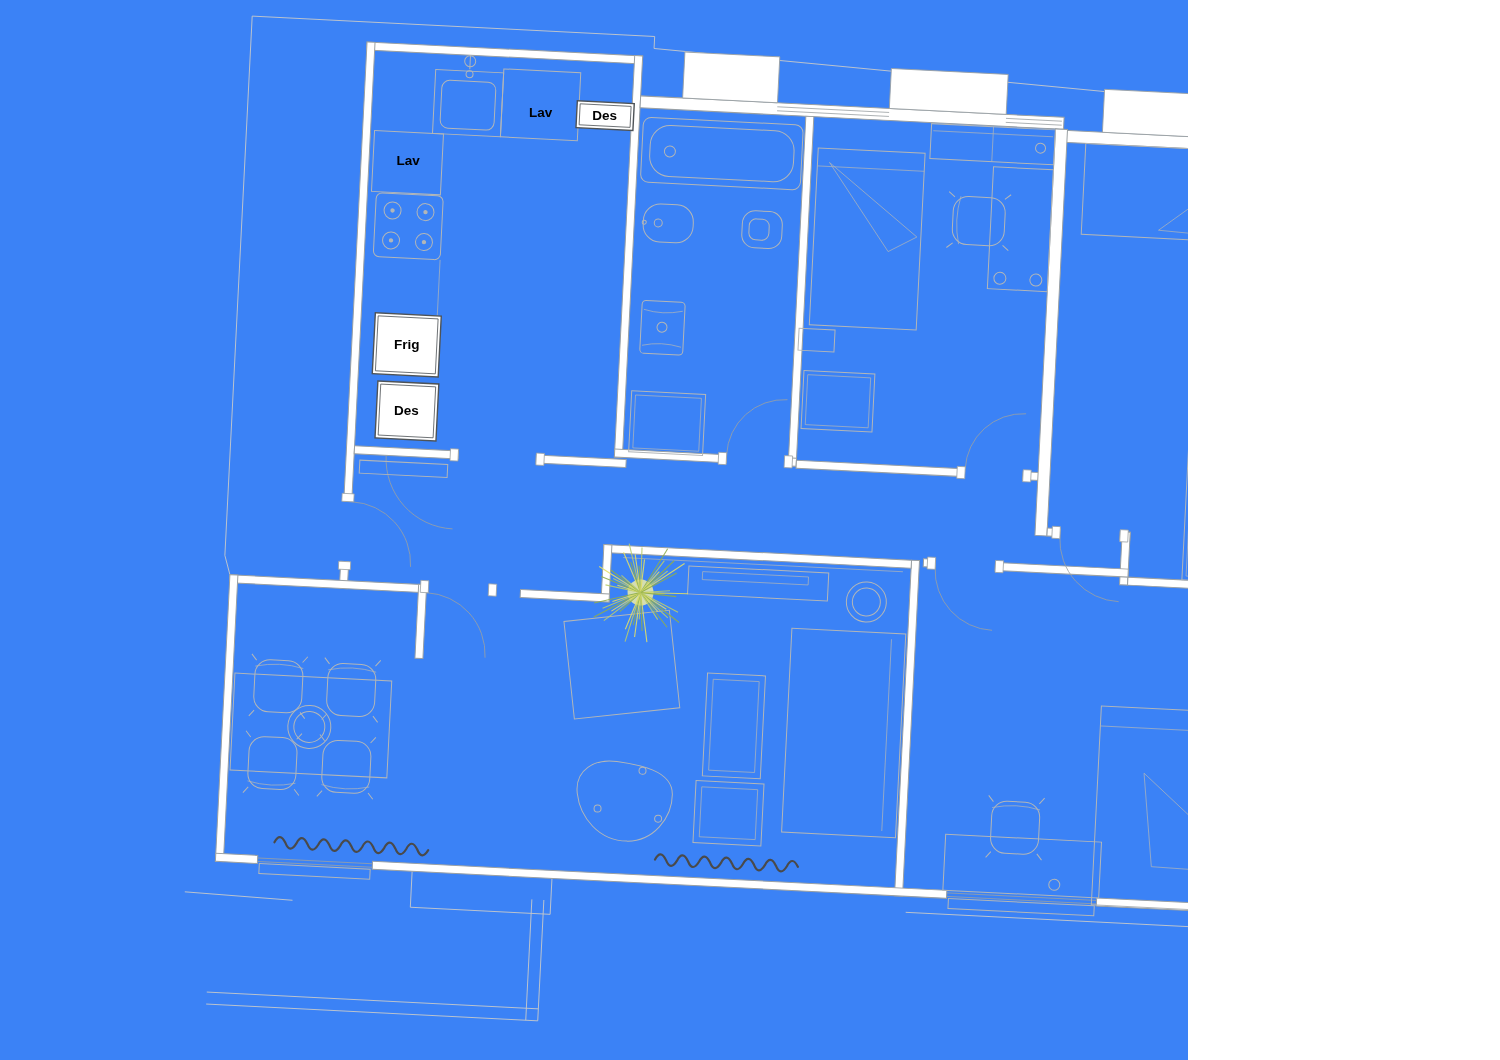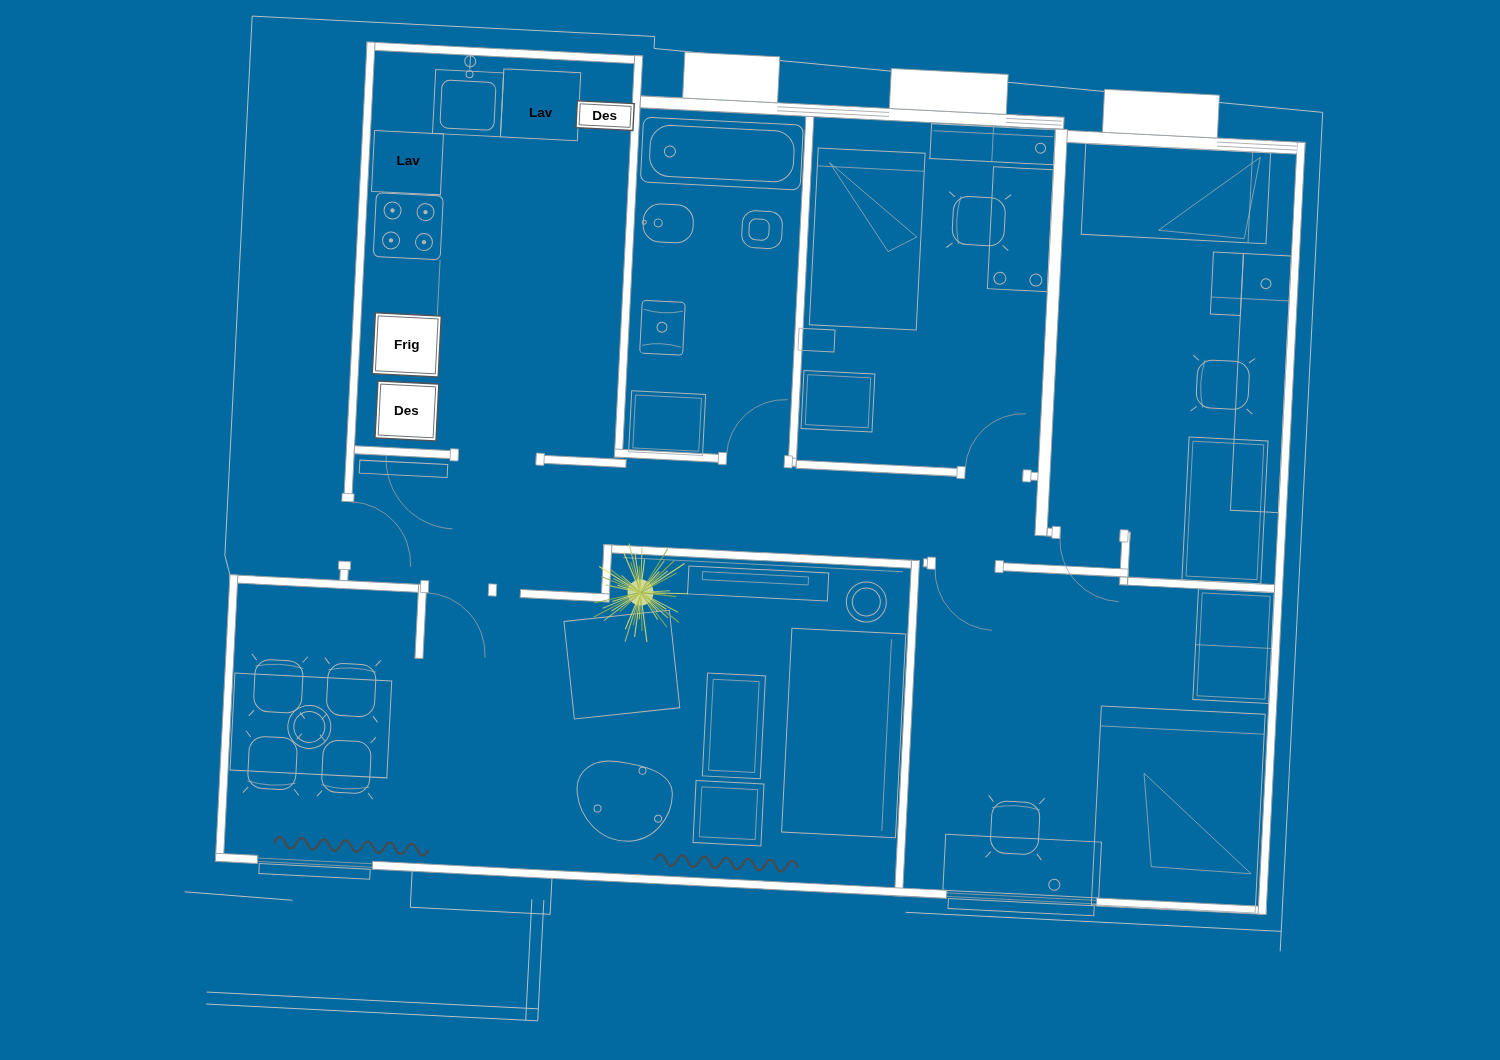--- a/index.html
+++ b/index.html
@@ -1,16 +1,16 @@
 <!DOCTYPE html>
 <html style="--background: #ffffff; --wall_line: #9aa0a3; --furniture_line: #b2b6b8; --boundary_line: #c6c9ca; --appliance_line: #4e5357; --label_text: #000000; --curtain: #4a4a4a; --plant_dark: #8fae4e; --plant_mid: #b9cc6e; --plant_light: #e2df66; --plant_core: #f0eda6;"><head>
 <meta charset="utf-8">
 <style>
   html,body{margin:0;padding:0;background:#fff;}
-  .canvas{width:1500px;height:1060px;background:#0369a1;position:relative;overflow:hidden;
+  .canvas{width:1188px;height:1060px;background:#3b82f6;position:relative;overflow:hidden;
           font-family:"Liberation Sans",sans-serif;}
   svg{display:block;}
   .wall{fill:#ffffff;stroke:var(--wall_line);stroke-width:1;}
   .pier{fill:#ffffff;stroke:var(--wall_line);stroke-width:0.9;}
   .bound{fill:none;stroke:var(--boundary_line);stroke-width:0.9;}
   .furn{fill:none;stroke:var(--furniture_line);stroke-width:1;}
   .thin{fill:none;stroke:var(--furniture_line);stroke-width:0.7;}
   .appl{fill:#ffffff;stroke:var(--appliance_line);stroke-width:1.4;}
   .appl2{fill:none;stroke:var(--appliance_line);stroke-width:0.8;}
   .win{fill:none;stroke:var(--wall_line);stroke-width:0.8;}

